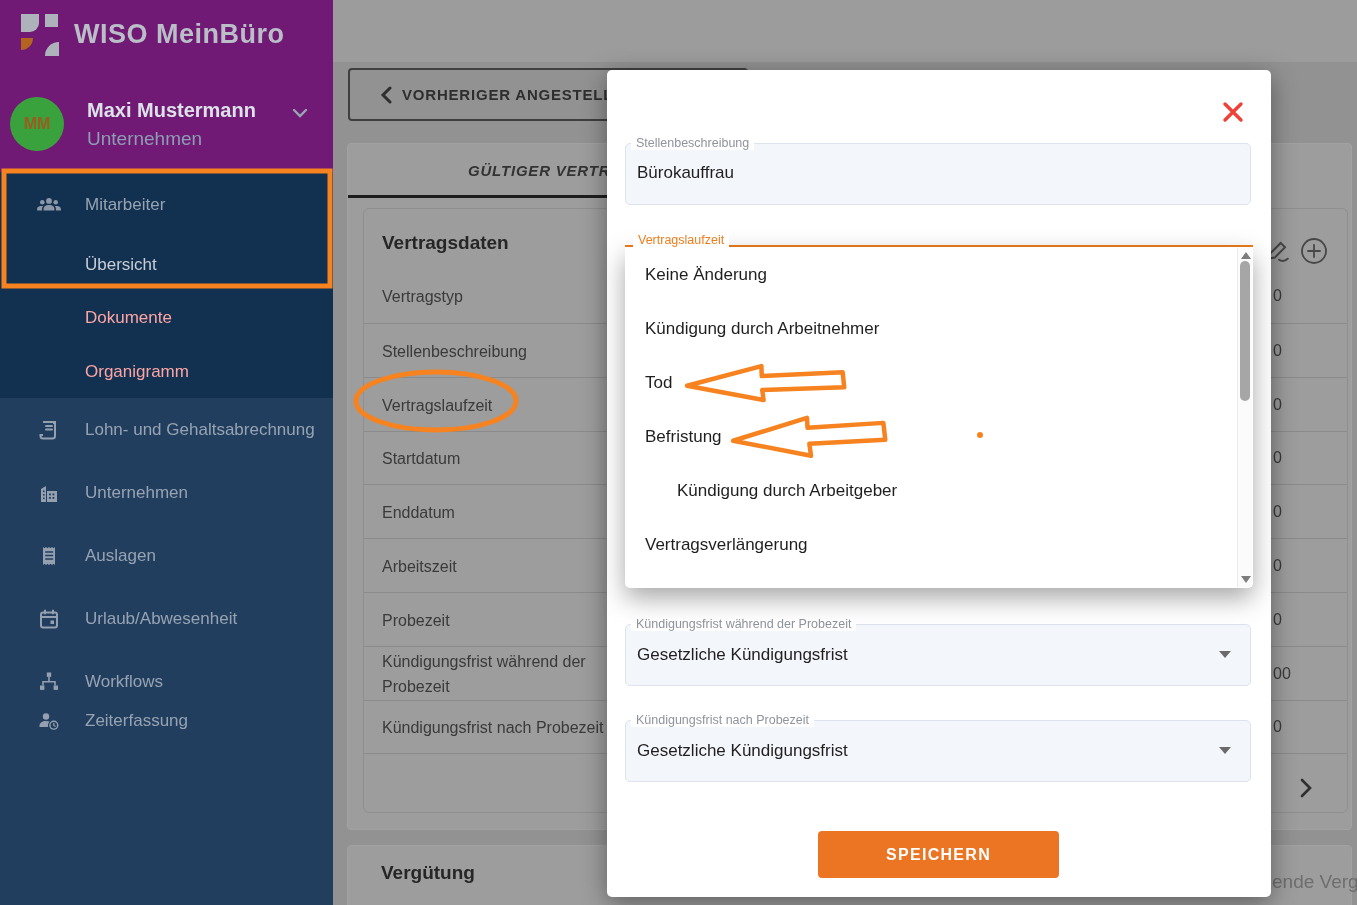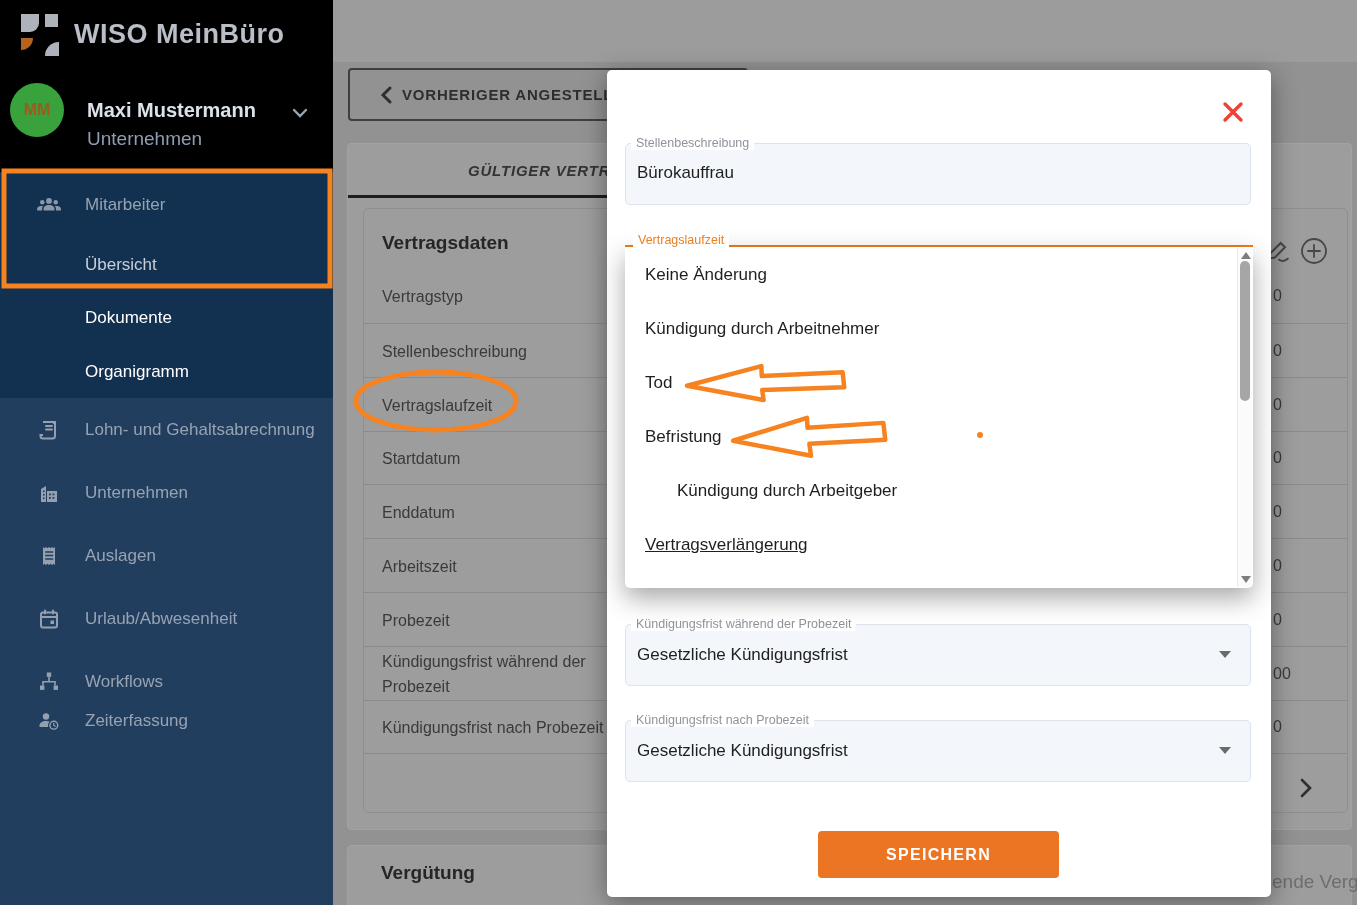--- a/index.html
+++ b/index.html
@@ -2,31 +2,31 @@
 <html lang="de"><head>
 <meta charset="utf-8">
 <style>
   html,body{margin:0;padding:0;background:#6b6b6b;}
   *{box-sizing:border-box;font-family:"Liberation Sans","DejaVu Sans",sans-serif;}
   .screen{position:relative;width:1357px;height:905px;overflow:hidden;background:#929292;}
   .abs{position:absolute;}
 
   
   .sidebar{position:absolute;left:0;top:0;width:333px;height:905px;background:#223e5e;box-shadow:2px 0 6px rgba(0,0,0,.25);}
-  .side-top{position:absolute;left:0;top:0;width:333px;height:172px;background:#000000;}
+  .side-top{position:absolute;left:0;top:0;width:333px;height:172px;background:#701a75;}
   .side-active{position:absolute;left:0;top:172px;width:333px;height:226px;background:#12304f;}
   .logo-text{position:absolute;left:74px;top:19px;font-size:27px;font-weight:bold;color:#b9bec7;letter-spacing:.5px;}
-  .avatar{position:absolute;left:10px;top:83px;width:54px;height:54px;border-radius:50%;background:#3aa23c;color:#9a5c20;font-weight:bold;font-size:16px;display:flex;align-items:center;justify-content:center;}
+  .avatar{position:absolute;left:10px;top:97px;width:54px;height:54px;border-radius:50%;background:#3aa23c;color:#9a5c20;font-weight:bold;font-size:16px;display:flex;align-items:center;justify-content:center;}
   .u-name{position:absolute;left:87px;top:99px;font-size:20px;font-weight:bold;color:#dde2e9;}
   .u-role{position:absolute;left:87px;top:128px;font-size:19px;color:#8d9db3;}
   .nav-item{position:absolute;left:0;width:333px;height:34px;display:flex;align-items:center;}
   .nav-ico{position:absolute;left:36px;width:26px;height:26px;display:flex;align-items:center;justify-content:center;}
   .nav-label{position:absolute;left:85px;font-size:17px;color:#97a3b2;}
   .nav-label.bright{color:#c9ced6;}
-  .nav-label.dim{color:#ffffff;}
+  .nav-label.dim{color:#fca5a5;}
 
   
   .topbar{position:absolute;left:333px;top:0;width:1024px;height:62px;background:#9c9c9c;}
   .main-bg{position:absolute;left:333px;top:62px;width:1024px;height:843px;background:#929292;}
   .page-title{position:absolute;left:350px;top:22px;font-size:23px;color:#2a2a2a;}
   .prev-btn{position:absolute;left:348px;top:68px;width:400px;height:53px;border:2px solid #3f3f3f;border-radius:4px;color:#2e2e2e;font-size:15px;font-weight:bold;letter-spacing:.8px;display:flex;align-items:center;}
   .card{position:absolute;background:#9d9d9d;border:1px solid #a2a2a2;border-radius:4px;}
   .tab-label{position:absolute;left:468px;top:162px;font-size:15px;font-weight:bold;letter-spacing:.8px;color:#333;font-style:italic;}
   .tab-underline{position:absolute;left:348px;top:195px;width:440px;height:3px;background:#1d1d1d;}
   .tablebox{position:absolute;left:363px;top:208px;width:985px;height:605px;border:1px solid #8f8f8f;border-radius:6px;}
@@ -270,21 +270,21 @@
     <span class="fld-value" style="left:30px;top:93px;">Bürokauffrau</span>
 
     <span class="laufzeit-label">Vertragslaufzeit</span>
     <div class="laufzeit-line"></div>
     <div class="dd-panel">
       <div class="dd-opt" style="top:16px;">Keine Änderung</div>
       <div class="dd-opt" style="top:70px;">Kündigung durch Arbeitnehmer</div>
       <div class="dd-opt" style="top:124px;">Tod</div>
       <div class="dd-opt" style="top:178px;">Befristung</div>
       <div class="dd-opt" style="top:232px;margin-left:32px;">Kündigung durch Arbeitgeber</div>
-      <div class="dd-opt" style="top:286px;text-decoration:underline;">Vertragsverlängerung</div>
+      <div class="dd-opt" style="top:286px;">Vertragsverlängerung</div>
       <div class="dd-scroll">
         <span class="tri-up"></span>
         <div class="dd-thumb"></div>
         <span class="tri-dn"></span>
       </div>
     </div>
 
     <span class="fld-label" style="left:24px;top:547px;">Kündigungsfrist während der Probezeit</span>
     <div class="fld" style="left:18px;top:554px;width:626px;height:62px;"></div>
     <span class="fld-value" style="left:30px;top:575px;">Gesetzliche Kündigungsfrist</span>

